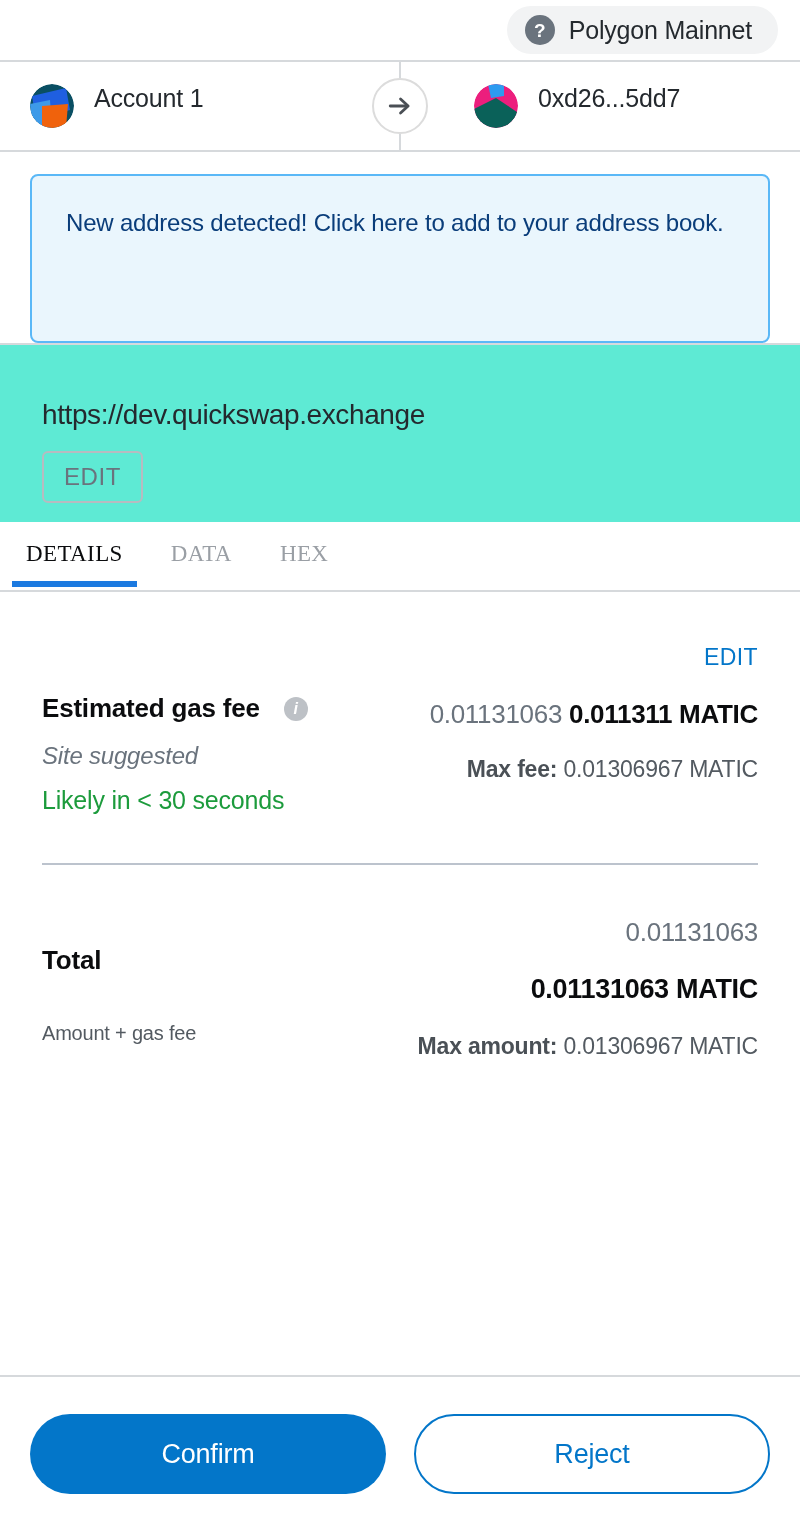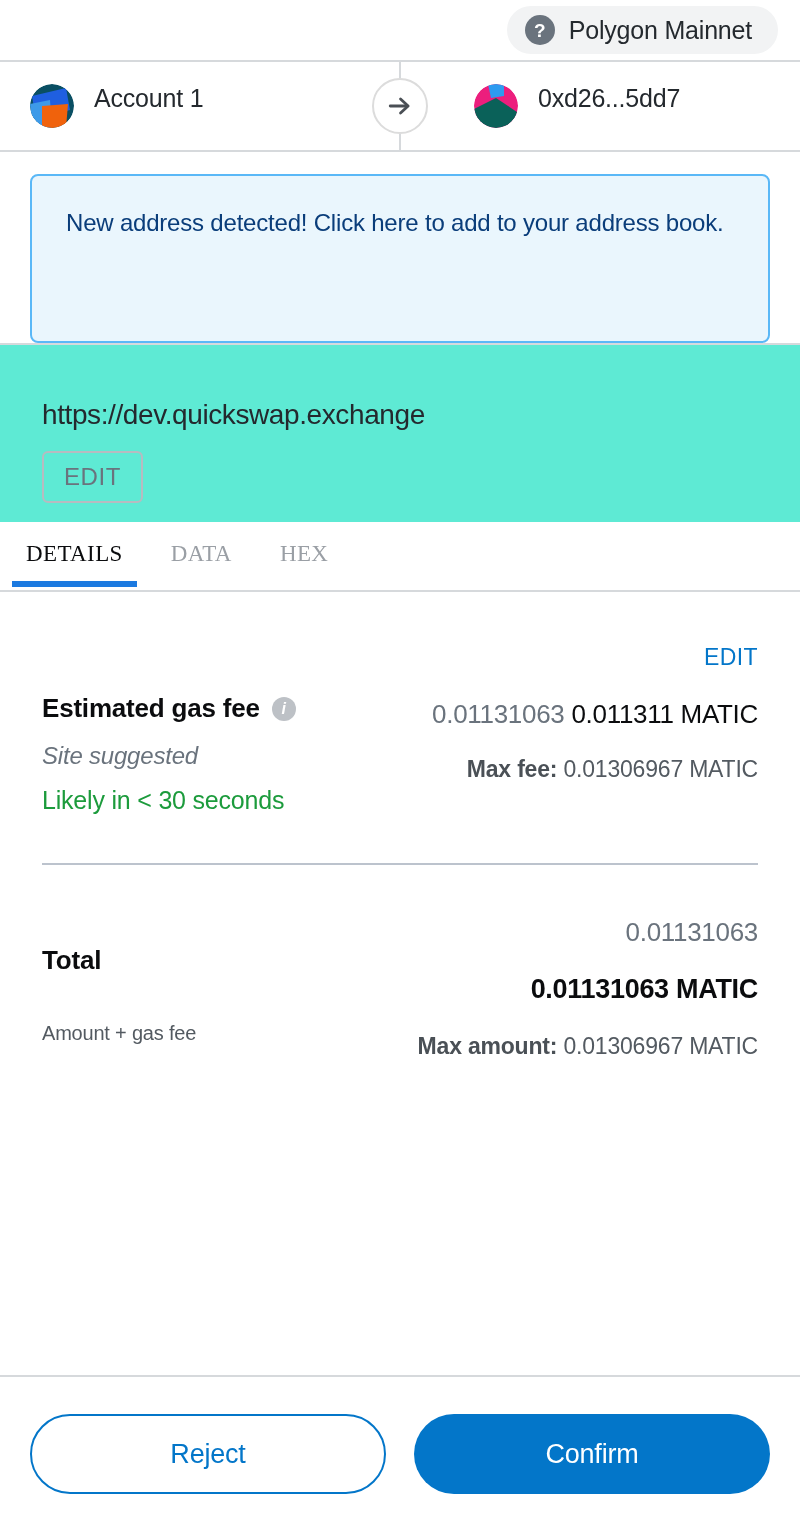--- a/index.html
+++ b/index.html
@@ -204,21 +204,21 @@
   .fee-row {
     display: flex;
     justify-content: space-between;
     align-items: flex-start;
     margin-top: 22px;
   }
   .fee-left { max-width: 380px; }
   .fee-title {
     display: flex;
     align-items: center;
-    gap: 12px;
+    gap: 24px;
     font-size: 26px;
     font-weight: 700;
     color: #0b0c0e;
     letter-spacing: -0.2px;
   }
   .info-dot {
     width: 24px; height: 24px;
     border-radius: 50%;
     background: #bdc1c6;
     color: #ffffff;
@@ -240,21 +240,21 @@
   .fee-speed {
     margin-top: 16px;
     font-size: 25px;
     color: #1c9b3c;
     letter-spacing: -0.2px;
   }
 
   .fee-right { text-align: right; padding-top: 6px; }
   .fee-primary { font-size: 26px; letter-spacing: -0.3px; }
   .fee-primary .secondary { color: #6a737d; }
-  .fee-primary .main { color: #0b0c0e; font-weight: 400; }
+  .fee-primary .main { color: #0b0c0e; font-weight: 700; }
   .fee-max {
     margin-top: 26px;
     font-size: 23px;
     color: #535a61;
     letter-spacing: -0.2px;
   }
   .fee-max b { color: #4a5056; }
 
   .sep {
     height: 2px;
@@ -442,17 +442,17 @@
         <div class="total-max">
           <b>Max amount:</b>
           <span>0.01306967 MATIC</span>
         </div>
       </div>
     </div>
 
   </div>
 
   <div class="footer">
+    <div class="btn btn-confirm">Confirm</div>
     <div class="btn btn-reject">Reject</div>
-    <div class="btn btn-confirm">Confirm</div>
   </div>
 
 </div>
 
 </body></html>

